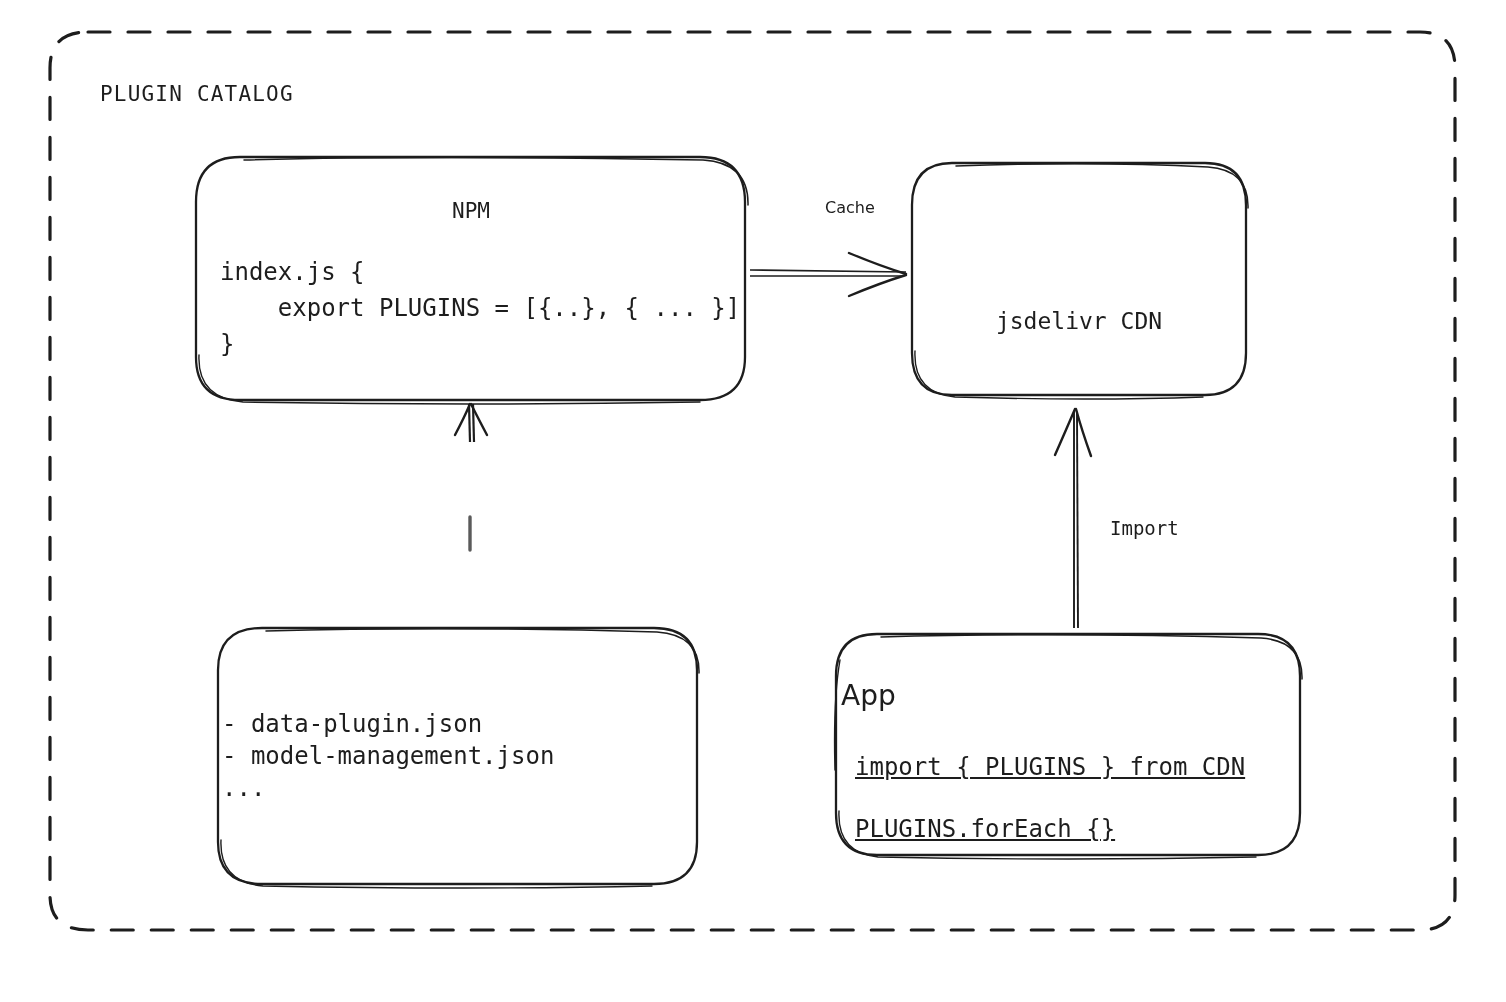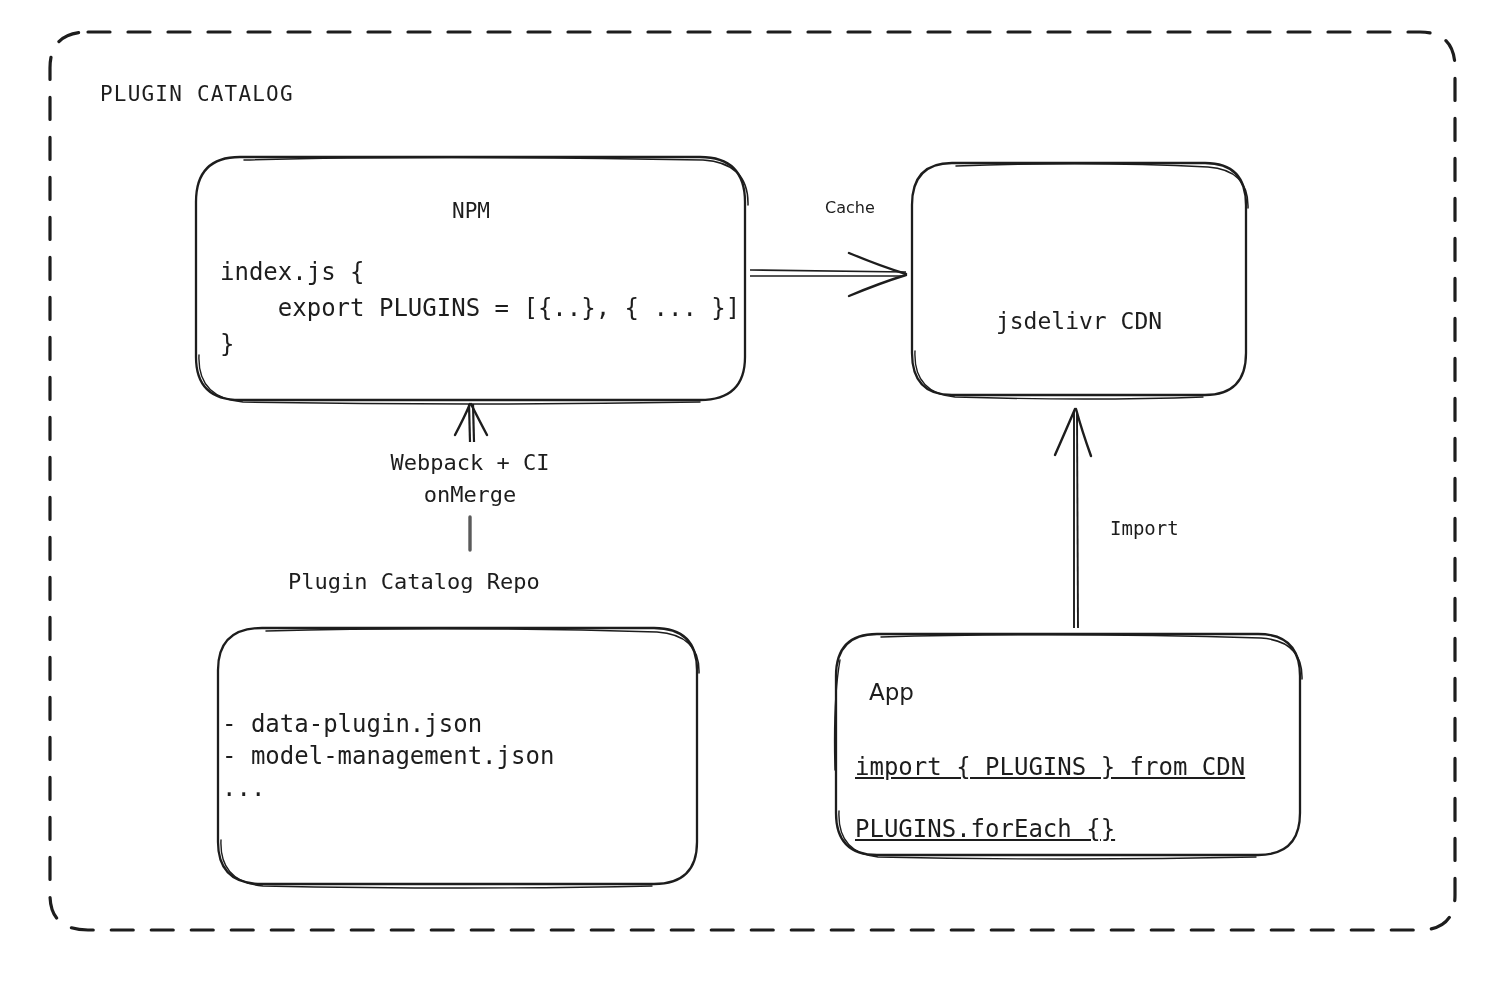--- a/index.html
+++ b/index.html
@@ -111,23 +111,23 @@
   
   #repo-files {
     left: 222px;
     top: 708px;
     font-size: 24px;
     line-height: 32px;
   }
 
   
   #app-title {
-    left: 869px;
+    left: 841px;
     top: 679px;
-    font-size: 23px;
+    font-size: 28px;
   }
   #app-code {
     left: 855px;
     top: 736px;
     font-size: 24px;
     line-height: 62px;
     text-decoration: underline;
   }
 
   .hit {
@@ -203,26 +203,23 @@
 
   <div class="txt" id="npm-code">index.js {
     export PLUGINS = [{..}, { ... }]
 }</div>
   <div class="txt" id="npm-title">NPM</div>
 
   <div class="txt" id="cdn-title">jsdelivr CDN</div>
 
   <div class="txt sans" id="cache-label">Cache</div>
 
-  <div class="txt" id="webpack-label">Webpack + CI
-onMerge</div>
 
   <div class="txt" id="import-label">Import</div>
 
-  <div class="txt" id="repo-caption">Plugin Catalog Repo</div>
   <div class="txt" id="repo-files">- data-plugin.json
 - model-management.json
 ...</div>
 
   <div class="txt sans" id="app-title">App</div>
   <div class="txt" id="app-code"><span>import { PLUGINS } from CDN</span>
 <span>PLUGINS.forEach {}</span></div>
 
   <div class="hit" style="left:196px;top:157px;width:549px;height:243px;"></div>
   <div class="hit" style="left:912px;top:163px;width:334px;height:232px;"></div>

